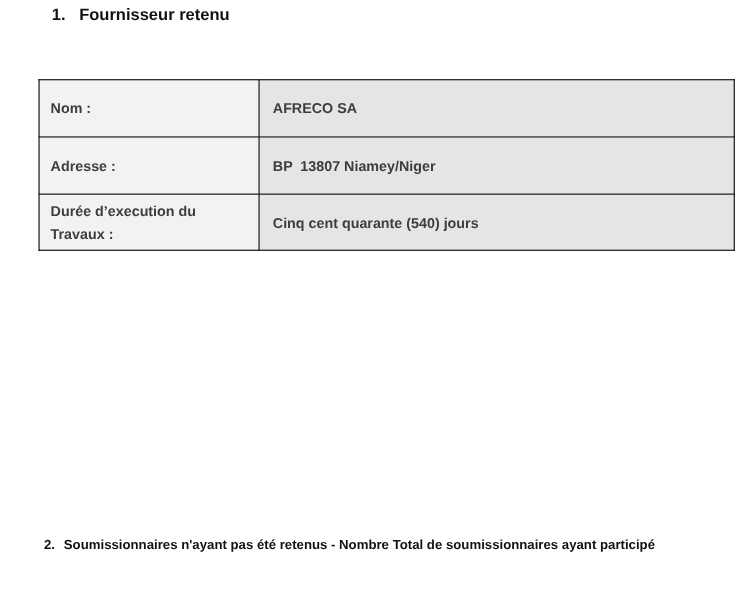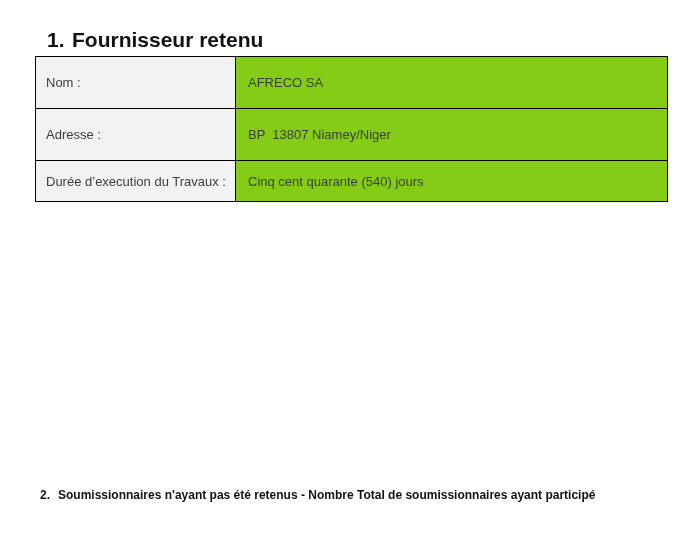--- a/index.html
+++ b/index.html
@@ -20,46 +20,47 @@
     position: relative;
     overflow: hidden;
   }
   .section-heading {
     position: absolute;
     font-weight: bold;
     color: var(--heading-color);
     white-space: nowrap;
   }
   .section-heading .sec-num { display: inline-block; }
-  #section1 { left: 47px; top: 28px; font-size: 21px; }
+  #section1 { left: 47px; top: 5px; font-size: 15px; }
   #section1 .sec-num { width: 25px; }
   #section2 { left: 40px; top: 488px; font-size: 12px; }
   #section2 .sec-num { width: 18px; }
 
   table#fournisseur-table {
     position: absolute;
     left: 35px;
-    top: 56px;
+    top: 72px;
     width: 632px;
     border-collapse: collapse;
     table-layout: fixed;
     font-size: 13px;
+    font-weight: bold;
   }
   #fournisseur-table td {
     border: 1px solid var(--border-color);
     line-height: 21px;
     overflow: hidden;
   }
   .label-cell {
     background: var(--label-bg);
     padding: 4px 6px 4px 10px;
     vertical-align: middle;
   }
   .value-cell {
-    background: #84cc16;
+    background: #e5e5e5;
     padding: 4px 10px 4px 12px;
     vertical-align: middle;
     white-space: pre-wrap;
   }
   
   #fournisseur-table tr:nth-child(1) { height: 52px; }
   #fournisseur-table tr:nth-child(2) { height: 52px; }
   #fournisseur-table tr:nth-child(3) { height: 41px; }
   #fournisseur-table tr:nth-child(4) { height: 49px; }
   #fournisseur-table tr:nth-child(5) { height: 54px; }

